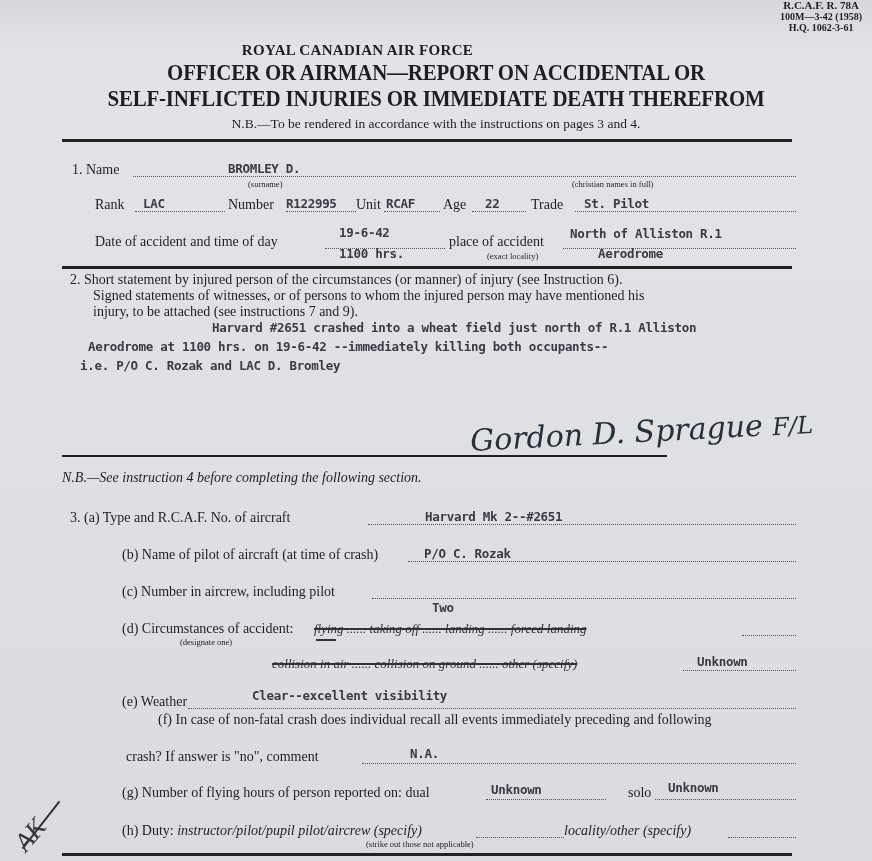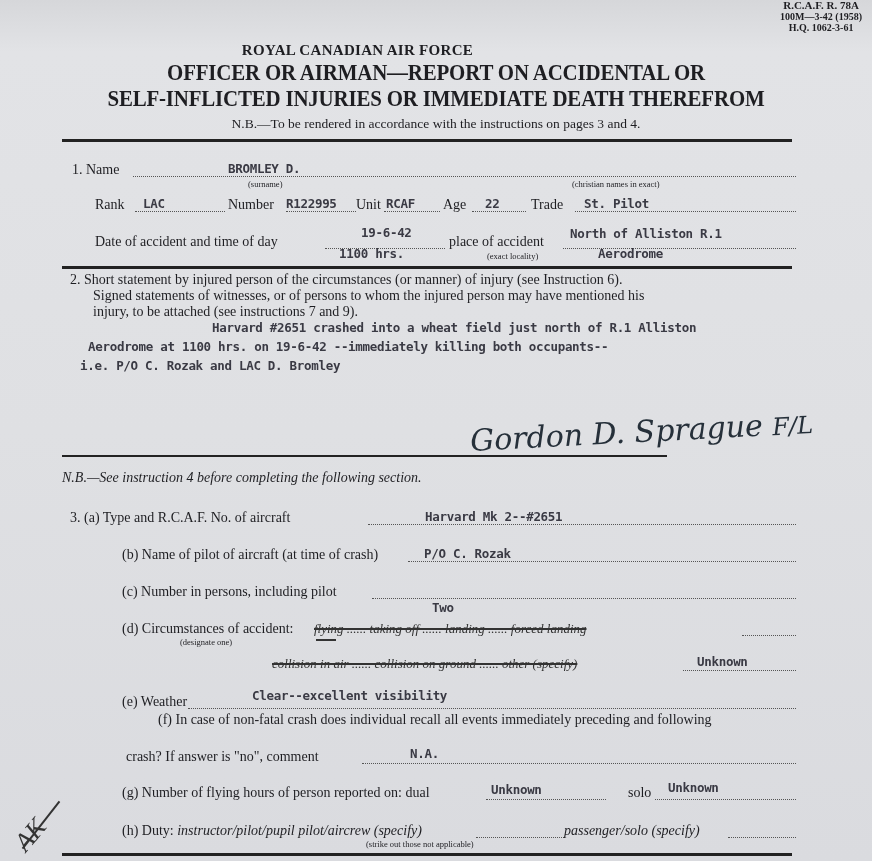--- a/index.html
+++ b/index.html
@@ -51,21 +51,21 @@
   <div class="abs title t1">OFFICER OR AIRMAN—REPORT ON ACCIDENTAL OR</div>
   <div class="abs title t2">SELF-INFLICTED INJURIES OR IMMEDIATE DEATH THEREFROM</div>
   <div class="abs nb1">N.B.—To be rendered in accordance with the instructions on pages 3 and 4.</div>
 
   <div class="rule" style="top:139px;"></div>
 
   <div class="abs lbl" style="left:72px; top:162px;">1. Name</div>
   <div class="dots" style="left:133px; right:76px; top:176px;"></div>
   <div class="abs typed" style="left:228px; top:161px;">BROMLEY D.</div>
   <div class="abs small" style="left:248px; top:179px;">(surname)</div>
-  <div class="abs small" style="left:572px; top:179px;">(christian names in exact)</div>
+  <div class="abs small" style="left:572px; top:179px;">(christian names in full)</div>
 
   <div class="abs lbl" style="left:95px; top:197px;">Rank</div>
   <div class="dots" style="left:135px; width:90px; top:211px;"></div>
   <div class="abs typed" style="left:143px; top:196px;">LAC</div>
 
   <div class="abs lbl" style="left:228px; top:197px;">Number</div>
   <div class="dots" style="left:286px; width:70px; top:211px;"></div>
   <div class="abs typed" style="left:286px; top:196px;">R122995</div>
 
   <div class="abs lbl" style="left:356px; top:197px;">Unit</div>
@@ -75,21 +75,21 @@
   <div class="abs lbl" style="left:443px; top:197px;">Age</div>
   <div class="dots" style="left:472px; width:54px; top:211px;"></div>
   <div class="abs typed" style="left:485px; top:196px;">22</div>
 
   <div class="abs lbl" style="left:531px; top:197px;">Trade</div>
   <div class="dots" style="left:575px; right:76px; top:211px;"></div>
   <div class="abs typed" style="left:584px; top:196px;">St. Pilot</div>
 
   <div class="abs lbl" style="left:95px; top:234px;">Date of accident and time of day</div>
   <div class="dots" style="left:325px; width:120px; top:248px;"></div>
-  <div class="abs typed" style="left:339px; top:225px;margin-left:22px;">19-6-42</div>
+  <div class="abs typed" style="left:339px; top:225px;">19-6-42</div>
   <div class="abs typed" style="left:339px; top:246px;">1100 hrs.</div>
 
   <div class="abs lbl" style="left:449px; top:234px;">place of accident</div>
   <div class="dots" style="left:563px; right:76px; top:248px;"></div>
   <div class="abs typed" style="left:570px; top:226px;">North of Alliston R.1</div>
   <div class="abs typed" style="left:598px; top:246px;">Aerodrome</div>
   <div class="abs small" style="left:487px; top:251px;">(exact locality)</div>
 
   <div class="rule" style="top:266px;"></div>
 
@@ -112,21 +112,21 @@
   </div>
 
   <div class="abs lbl" style="left:70px; top:510px;">3. (a) Type and R.C.A.F. No. of aircraft</div>
   <div class="dots" style="left:368px; right:76px; top:524px;"></div>
   <div class="abs typed" style="left:425px; top:509px;">Harvard Mk 2--#2651</div>
 
   <div class="abs lbl" style="left:122px; top:547px;">(b) Name of pilot of aircraft (at time of crash)</div>
   <div class="dots" style="left:408px; right:76px; top:561px;"></div>
   <div class="abs typed" style="left:424px; top:546px;">P/O C. Rozak</div>
 
-  <div class="abs lbl" style="left:122px; top:584px;">(c) Number in persons, including pilot</div>
+  <div class="abs lbl" style="left:122px; top:584px;">(c) Number in aircrew, including pilot</div>
   <div class="dots" style="left:372px; right:76px; top:598px;"></div>
   <div class="abs typed" style="left:432px; top:583px;margin-top:17px;">Two</div>
 
   <div class="abs lbl" style="left:122px; top:621px;">(d) Circumstances of accident:</div>
   <div class="abs small" style="left:180px; top:637px;">(designate one)</div>
   <div class="abs strike" style="left:314px; top:621px;">flying ...... taking off ...... landing ...... forced landing</div>
   <div style="position:absolute; left:316px; top:639px; width:20px; height:2px; background:#333;"></div>
   <div class="dots" style="left:742px; right:76px; top:635px;"></div>
   <div class="abs strike" style="left:272px; top:656px;">collision in air ...... collision on ground ...... other (specify)</div>
   <div class="dots" style="left:683px; right:76px; top:670px;"></div>
@@ -146,21 +146,21 @@
   <div class="abs typed" style="left:491px; top:782px;">Unknown</div>
   <div class="abs lbl" style="left:628px; top:785px;">solo</div>
   <div class="dots" style="left:655px; right:76px; top:799px;"></div>
   <div class="abs typed" style="left:668px; top:780px;">Unknown</div>
 
   <div class="abs lbl" style="left:122px; top:823px;">
     <span>(h) Duty:</span>
     <span class="ital">instructor/pilot/pupil pilot/aircrew (specify)</span>
   </div>
   <div class="dots" style="left:476px; width:88px; top:837px;"></div>
-  <div class="abs lbl ital" style="left:564px; top:823px;">passenger/solo (specify)</div>
+  <div class="abs lbl ital" style="left:564px; top:823px;">locality/other (specify)</div>
   <div class="dots" style="left:728px; right:76px; top:837px;"></div>
   <div class="abs small" style="left:350px; top:839px;margin-left:16px;">(strike out those not applicable)</div>
 
   <div class="rule" style="top:853px;"></div>
 
   <div class="abs initials" style="left:14px; top:820px;">AK</div>
   <div style="position:absolute; left:40px; top:795px; width:2px; height:60px; background:#333; transform:rotate(38deg);"></div>
 </div>
 
 </body></html>

